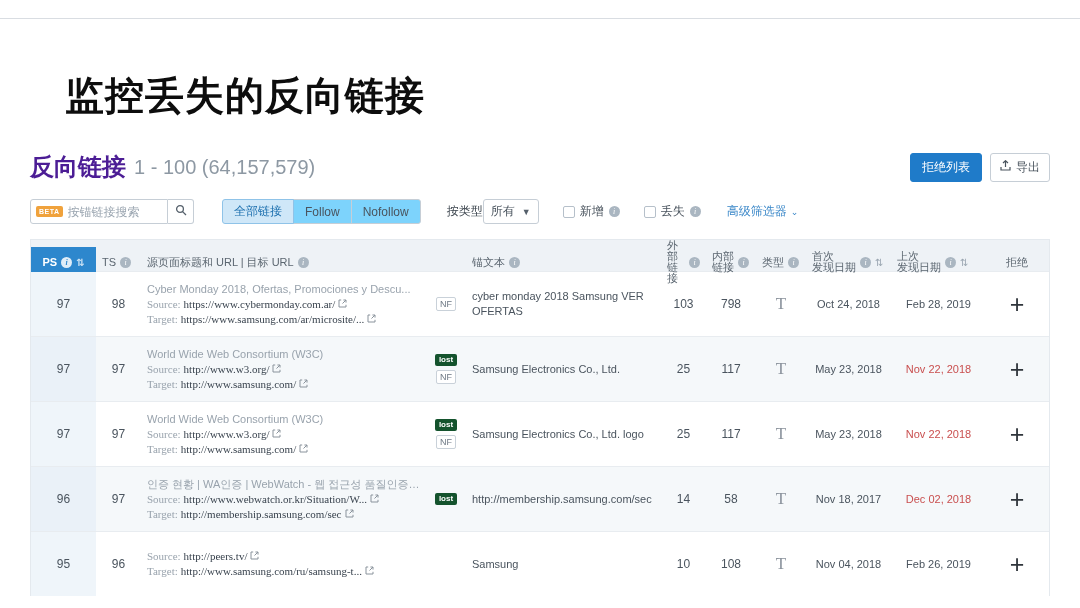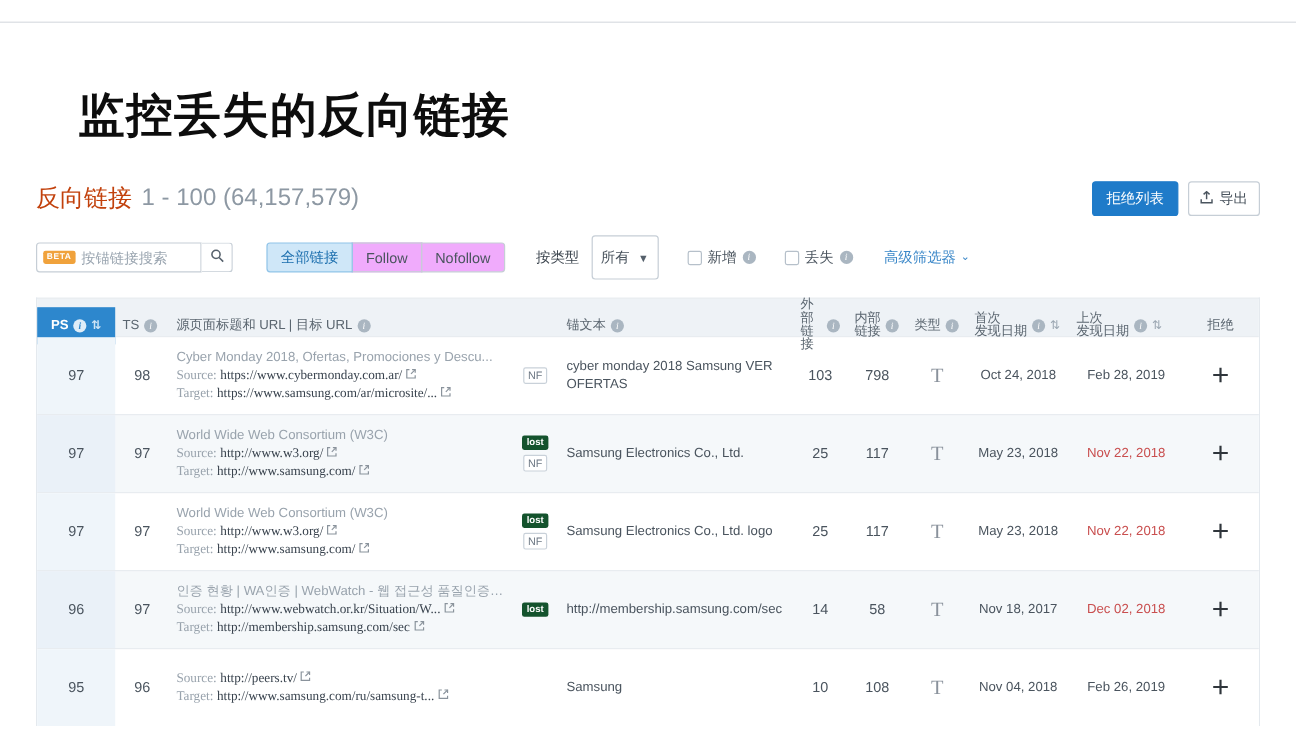--- a/index.html
+++ b/index.html
@@ -2,47 +2,47 @@
 <html><head>
 <meta charset="utf-8">
 <style>
   * { margin:0; padding:0; box-sizing:border-box; }
   html,body { width:1080px; height:608px; overflow:hidden; background:#fff;
     font-family:"Liberation Sans","DejaVu Sans",sans-serif; color:#4a545e; }
   .top-line { height:1px; background:#d9dde2; margin-top:18px; }
   h1.slide-title { font-size:39px; font-weight:700; color:#0d0d0d; margin:50px 0 0 65px; letter-spacing:1px; }
 
   .section-head { display:flex; align-items:center; margin:28px 30px 0 30px; }
-  .bl-title { font-size:20px; font-weight:400; color:#c2410c; }
+  .bl-title { font-size:24px; font-weight:700; color:#4c1d95; }
   .bl-range { font-size:20px; color:#8d98a3; margin-left:8px; font-weight:400; }
   .head-actions { margin-left:auto; display:flex; gap:8px; }
   .btn-blue { background:#1f7bc9; color:#fff; font-size:12px; border:1px solid #1f7bc9;
     border-radius:3px; padding:5px 11px; cursor:pointer; }
   .btn-outline { background:#fff; color:#4a545e; font-size:12px; border:1px solid #c6ced6;
     border-radius:3px; padding:4px 9px; cursor:pointer; display:flex; align-items:center; gap:5px; }
 
   .toolbar { display:flex; align-items:center; margin:16px 30px 0 30px; font-size:12px; }
   .search-wrap { display:flex; }
   .search-box { display:flex; align-items:center; width:138px; height:25px;
     border:1px solid #c6ced6; border-radius:3px 0 0 3px; background:#fff; padding:0 5px; }
   .beta { background:#f0a23c; color:#fff; font-size:7px; font-weight:700; padding:2px 3px;
     border-radius:2px; margin-right:5px; letter-spacing:.5px; }
   .search-box input { border:0; outline:0; width:100%; font-size:12px; color:#444;
     font-family:inherit; }
   .search-box input::placeholder { color:#9aa5b0; }
   .mag-btn { width:26px; height:25px; border:1px solid #c6ced6; border-left:0;
     border-radius:0 3px 3px 0; background:#fff; display:flex; align-items:center; justify-content:center; cursor:pointer; }
   .segmented { display:flex; margin-left:28px; }
-  .seg { height:25px; padding:0 11px; border:1px solid #c6ced6; background:#f0abfc; display:flex;
+  .seg { height:25px; padding:0 11px; border:1px solid #c6ced6; background:#7dd3fc; display:flex;
     align-items:center; font-size:12px; color:#4a545e; cursor:pointer; margin-left:-1px; }
   .seg:first-child { border-radius:3px 0 0 3px; margin-left:0; }
   .seg:last-child { border-radius:0 3px 3px 0; }
   .seg.active { background:#cfe7f8; border-color:#8fc3e8; color:#1c6fae; z-index:1; }
   .type-label { margin-left:26px; color:#3c454e; }
-  .select { margin-left:10px; height:37px; min-width:52px; border:1px solid #c6ced6; border-radius:3px;
+  .select { height:25px; min-width:52px; border:1px solid #c6ced6; border-radius:3px;
     display:flex; align-items:center; padding:0 7px; gap:7px; cursor:pointer; background:#fff; }
   .caret { font-size:9px; color:#55606b; }
   .cb-group { display:flex; align-items:center; margin-left:24px; gap:5px; cursor:pointer; }
   .cb { width:12px; height:12px; border:1px solid #b6c0ca; border-radius:2px; background:#fff; }
   .info { display:inline-block; width:11px; height:11px; border-radius:50%; background:#aab6c1;
     color:#fff; font-size:8px; line-height:11px; text-align:center; font-style:italic;
     font-family:"Liberation Serif",serif; flex:none; }
   .adv-link { margin-left:26px; color:#3a87c8; cursor:pointer; display:flex; align-items:center; gap:4px; }
   .adv-link .caret { color:#3a87c8; }
 

